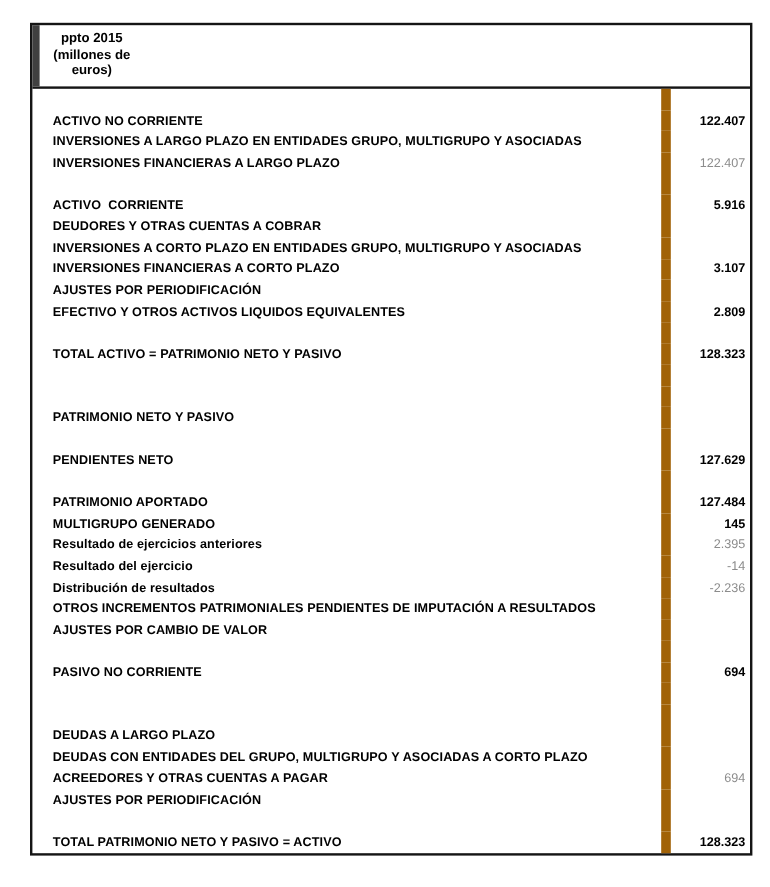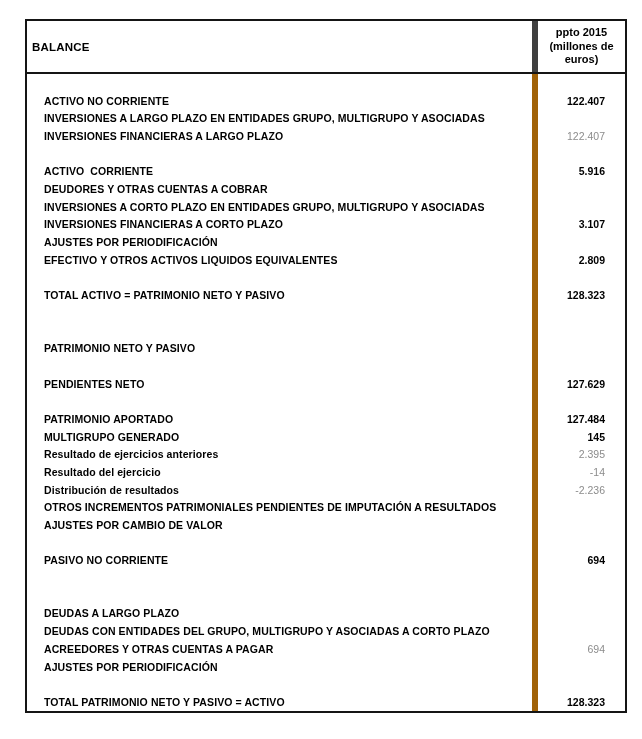--- a/index.html
+++ b/index.html
@@ -71,42 +71,41 @@
     display: flex;
     align-items: center;
     padding-left: 4px;
     font-size: 10.5px;
     font-weight: bold;
     letter-spacing: 0.1px;
     white-space: pre;
     overflow: hidden;
   }
   .cell-value {
-    width: 93px;
+    width: 74px;
     box-sizing: border-box;
-    border-left: 6px solid #a16207;
+    border-left: 8px solid #a16207;
     display: flex;
     align-items: center;
     justify-content: flex-end;
-    padding-right: 20px;
+    padding-right: 4px;
     font-size: 10.5px;
     font-weight: bold;
     white-space: pre;
   }
   .cell-value.gray {
     color: #8c8c8c;
     font-weight: normal;
   }
 </style>
 </head>
 <body>
 
 <div class="balance-table">
   <div class="header-row">
-    <div class="header-label">BALANCE</div>
     <div class="header-value">ppto 2015
 (millones de
 euros)</div>
   </div>
   <div class="table-body">
       <div class="row">
     <div class="cell-label"></div>
     <div class="cell-value"></div>
   </div>
       <div class="row">

